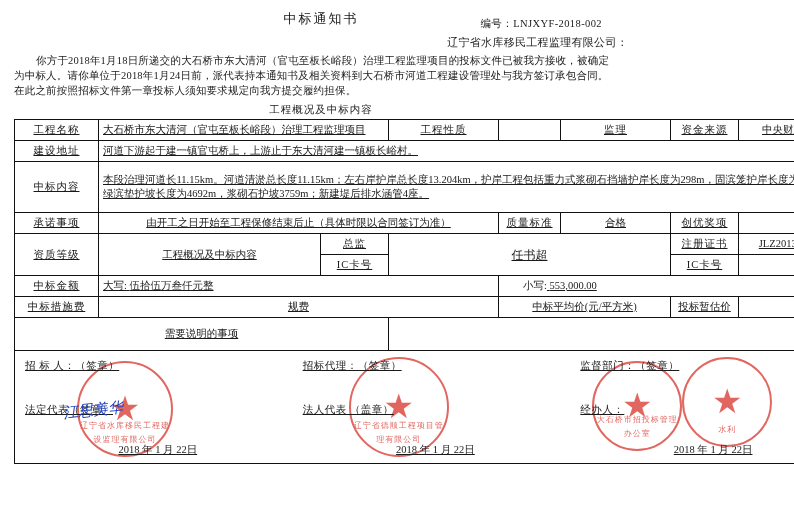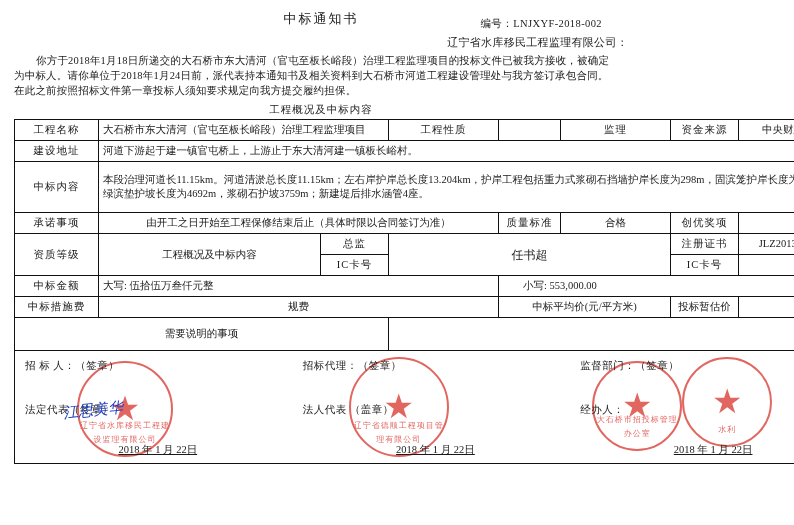--- a/index.html
+++ b/index.html
@@ -63,20 +63,21 @@
     width: 100%;
     table-layout: fixed;
     font-size: 10.5px;
   }
   table.main td {
     border: 1px solid #111;
     padding: 3px 4px;
     vertical-align: middle;
     line-height: 14px;
     word-break: break-all;
+    text-decoration: underline;
   }
   .lbl {
     text-align: center;
     letter-spacing: 1px;
     white-space: nowrap;
   }
   .ctr { text-align: center; }
   .lft { text-align: left; }
   .content-cell { line-height: 15px; }
   .sign-area {

